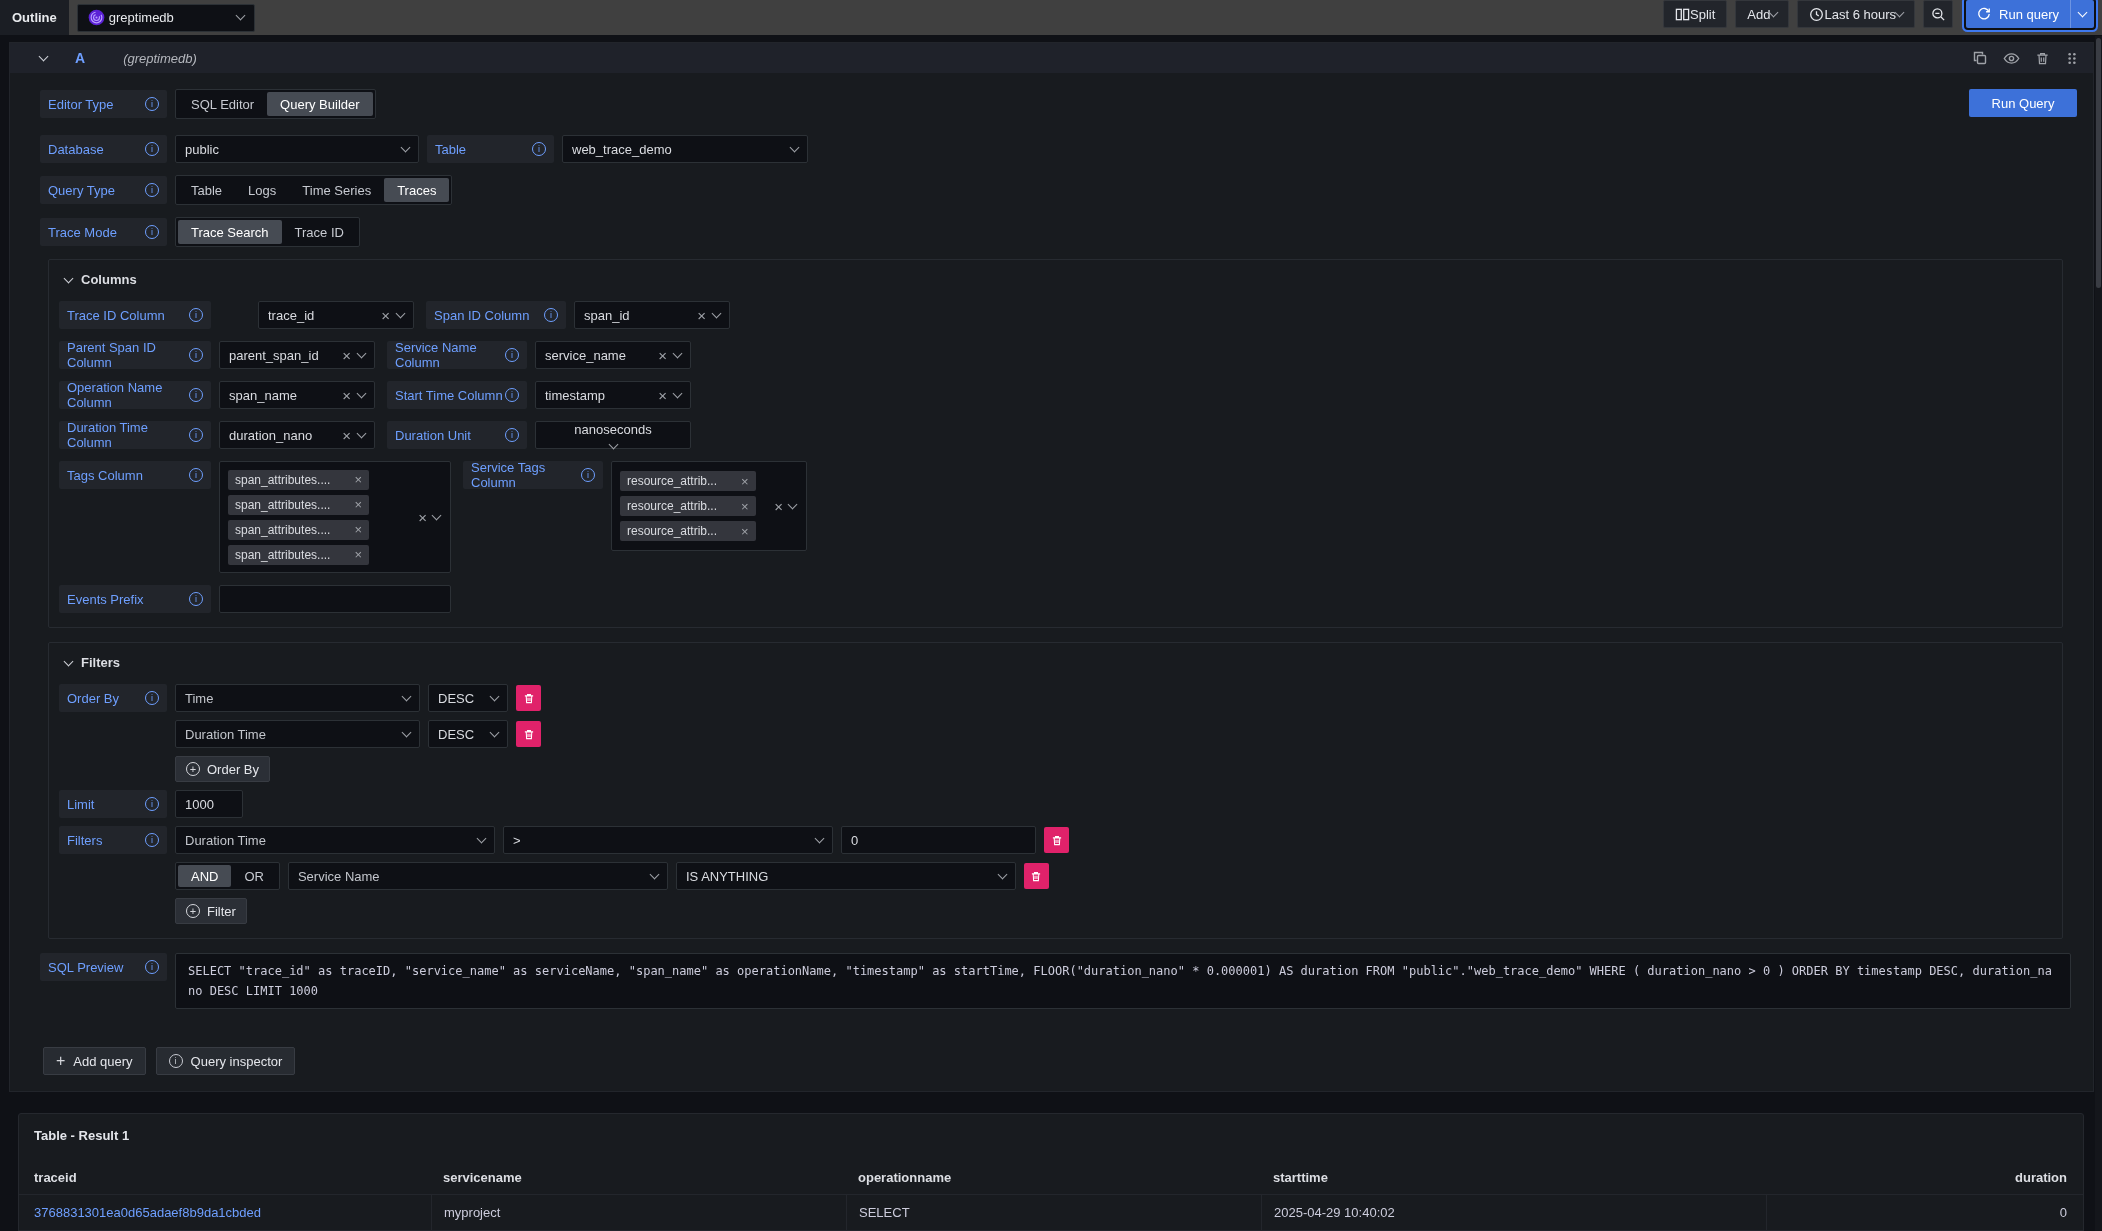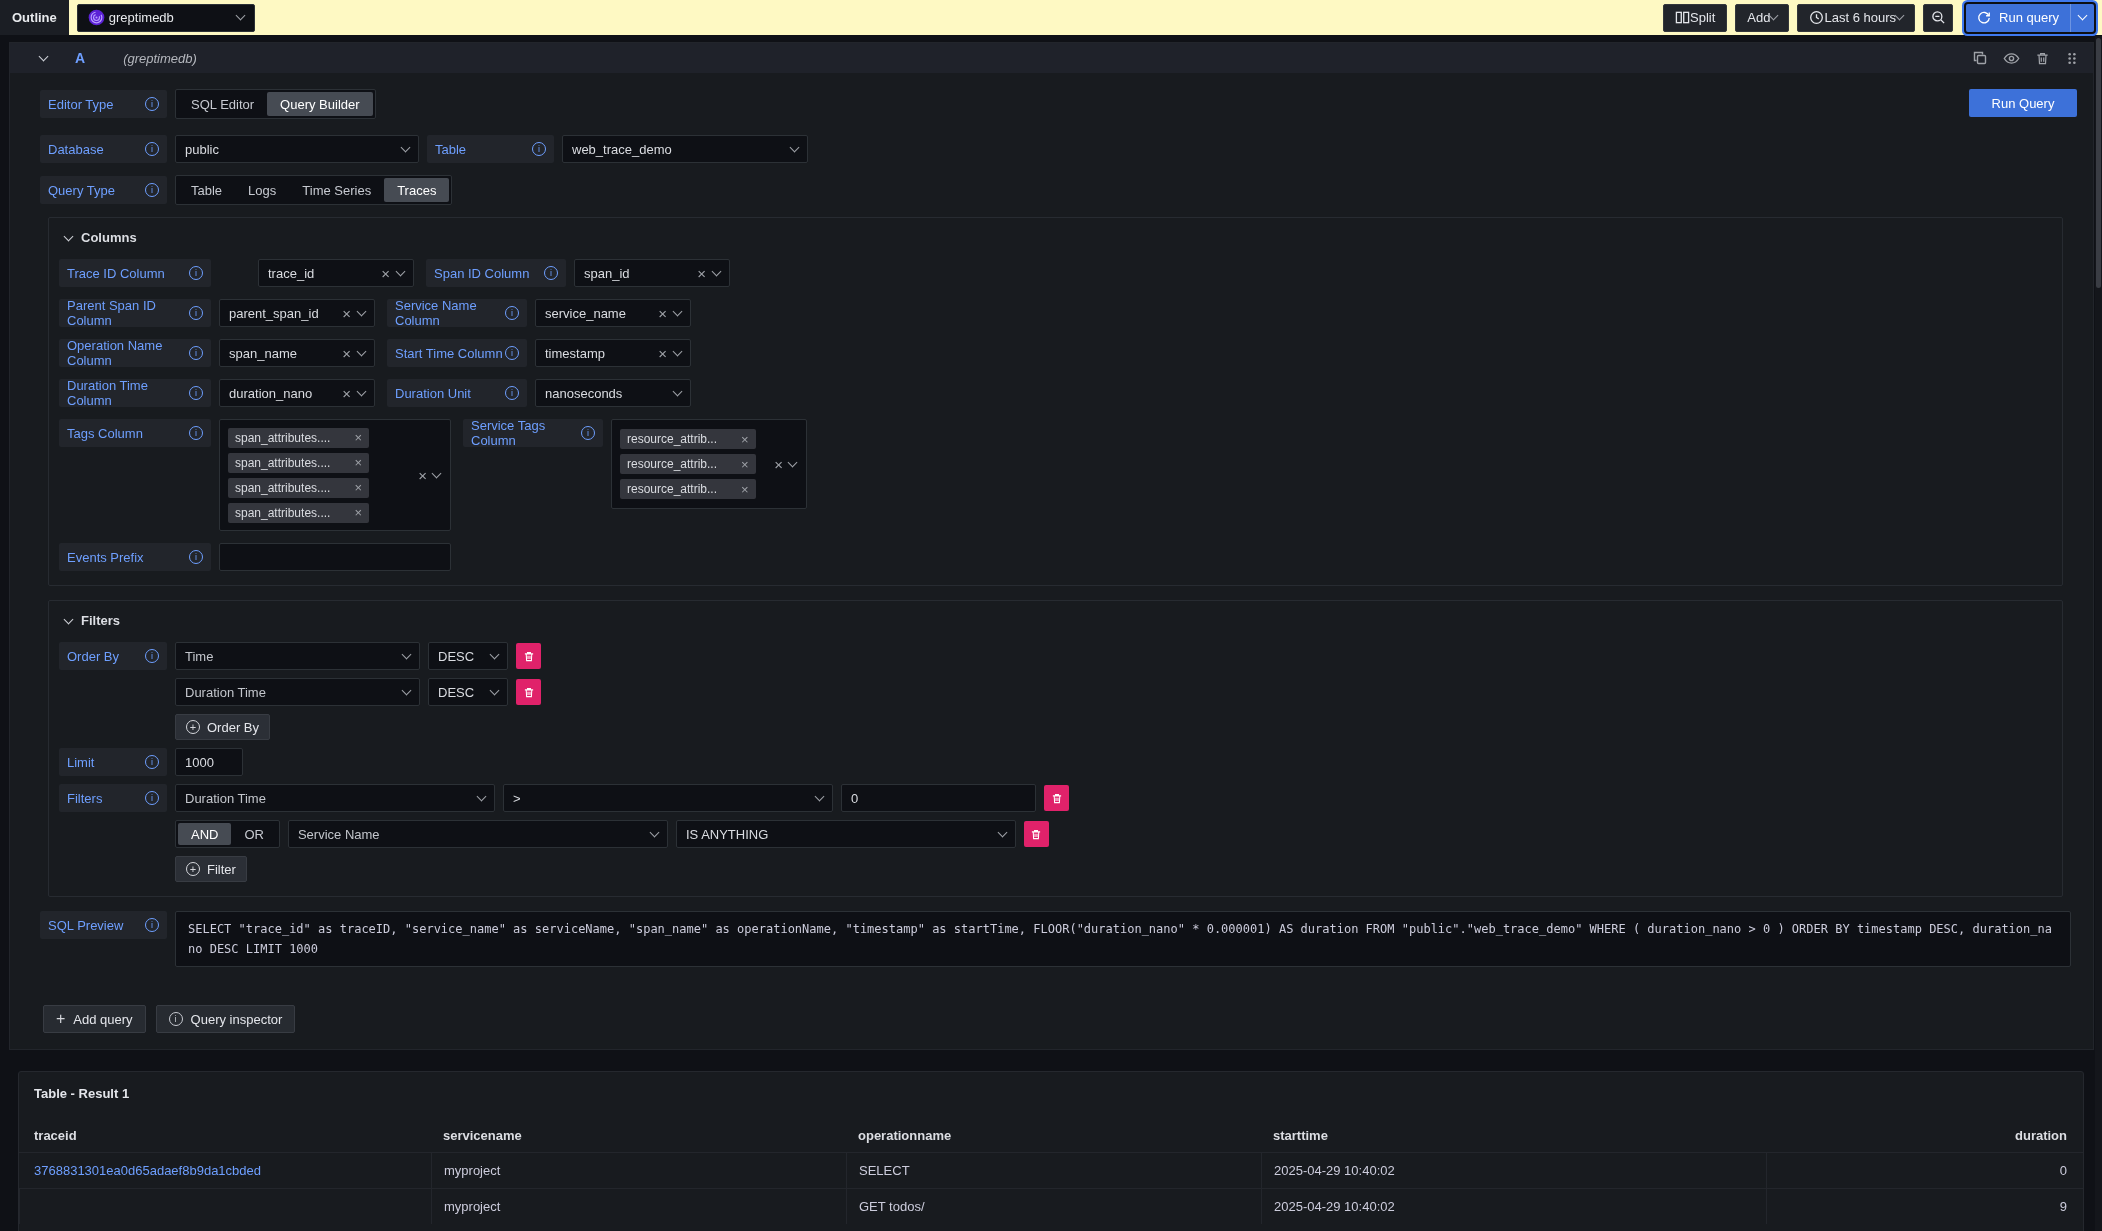--- a/index.html
+++ b/index.html
@@ -18,22 +18,22 @@
   .info-icon::before { content:"i"; }
   .info-icon.gray { border-color:#c7cad1; color:#c7cad1; }
   .cplus { width:14px; height:14px; border:1px solid #d5d7dc; border-radius:50%; display:inline-flex;
     align-items:center; justify-content:center; font-size:11px; color:#d5d7dc; flex:none; }
   .cplus::before { content:"+"; }
   .plus-ic { font-size:16px; color:#d5d7dc; line-height:1; }
   .plus-ic::before { content:"+"; }
   svg.ic { display:block; flex:none; }
 
   
-  .topbar { height:35px; display:flex; align-items:center; justify-content:space-between;
-    padding:0 8px 0 0; background:#fef9c3; }
+  .topbar { height:35px; display:flex; align-items:flex-start; justify-content:space-between;
+    padding:0 8px 0 0; background:#404040; }
   .tb-left, .tb-right { display:flex; align-items:center; gap:8px; }
   .outline-btn { height:35px; padding:0 12px; background:#1b1e24; color:#e8eaed; font-weight:700;
     display:flex; align-items:center; font-size:13px; }
   .ds-picker { height:28px; width:178px; background:#0e1015; border:1px solid #2c3136; border-radius:2px;
     display:flex; align-items:center; gap:4px; padding:0 10px; }
   .ds-picker .name { flex:1; color:#e8eaed; font-weight:500; }
   .tb-btn { height:28px; background:#22252b; border:1px solid #34373c; border-radius:2px; color:#e4e6eb;
     font-weight:500; display:flex; align-items:center; gap:0; padding:0 11px; }
   .tb-btn.sq { width:30px; justify-content:center; padding:0; }
   .run-split { display:flex; height:28px; border-radius:2px; background:#3d71d9;
@@ -237,20 +237,30 @@
           <span class="info-icon"></span>
       </div>
       <div class="rgroup">
         <div class="ropt">Table</div>
         <div class="ropt">Logs</div>
         <div class="ropt">Time Series</div>
         <div class="ropt on">Traces</div>
       </div>
     </div>
 
+    <div class="row">
+      <div class="lbl w127">
+        <span>Trace Mode</span>
+          <span class="info-icon"></span>
+      </div>
+      <div class="rgroup">
+        <div class="ropt on">Trace Search</div>
+        <div class="ropt">Trace ID</div>
+      </div>
+    </div>
 
     <div class="fset">
       <div class="fset-h">
         <span class="crt lt"></span>
         <span>Columns</span>
       </div>
 
       <div class="row">
         <div class="lbl w152">
           <span>Trace ID Column</span>
@@ -321,21 +331,21 @@
         </div>
         <div class="sel" style="width:156px;">
           <span class="val">duration_nano</span>
           <span class="xicon"></span>
             <span class="crt"></span>
         </div>
         <div class="lbl w140" style="margin-left:12px;gap:23px;">
           <span>Duration Unit</span>
             <span class="info-icon"></span>
         </div>
-        <div class="sel" style="width:156px;">
+        <div class="sel" style="width:156px;flex-direction:column;">
           <span class="val">nanoseconds</span>
           <span class="crt"></span>
         </div>
       </div>
 
       <div class="row" style="align-items:flex-start;">
         <div class="lbl w152">
           <span>Tags Column</span>
             <span class="info-icon"></span>
         </div>

